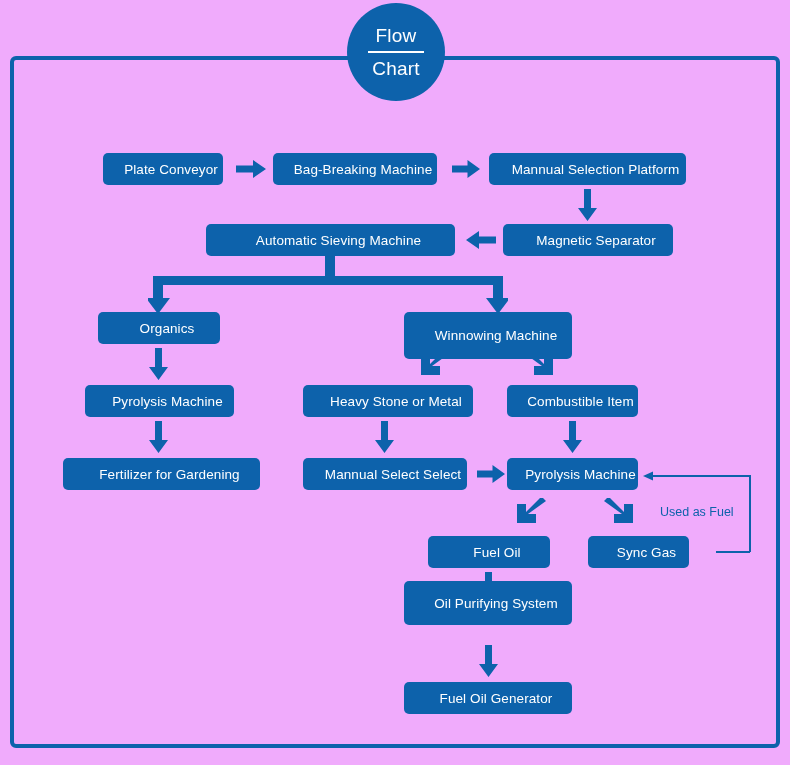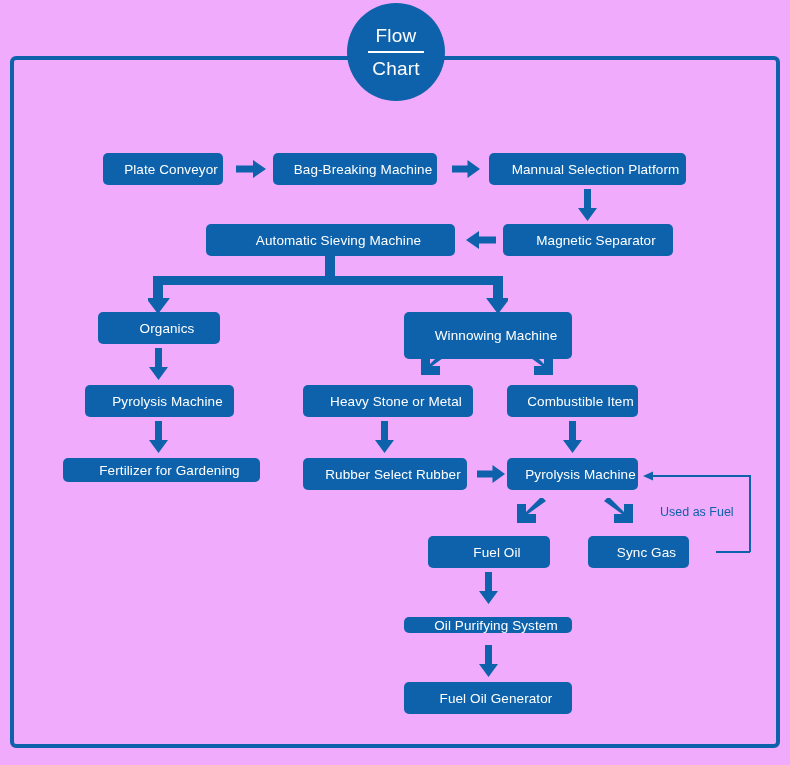--- a/index.html
+++ b/index.html
@@ -203,26 +203,26 @@
       <path d="M6 0 H13 V19 H19 L9.5 32 L0 19 H6 Z" fill="#0d62ab"></path>
     </svg>
   </div>
 
   <div class="arr" style="left:563px; top:421px;">
     <svg width="19" height="32" viewBox="0 0 19 32">
       <path d="M6 0 H13 V19 H19 L9.5 32 L0 19 H6 Z" fill="#0d62ab"></path>
     </svg>
   </div>
 
-  <div class="node" style="left:63px; top:458px; width:197px; height:24px;">
+  <div class="node" style="left:63px; top:458px; width:197px; height:32px;">
     <span>Fertilizer for Gardening</span>
   </div>
 
   <div class="node" style="left:303px; top:458px; width:164px; height:32px;">
-    <span>Rubber Select Rubber</span>
+    <span>Mannual Select Select</span>
   </div>
 
   <div class="arr" style="left:477px; top:465px;">
     <svg width="28" height="18" viewBox="0 0 28 18">
       <path d="M0 5.5 H15.5 V0 L28 9 L15.5 18 V12.5 H0 Z" fill="#0d62ab"></path>
     </svg>
   </div>
 
   <div class="node" style="left:507px; top:458px; width:131px; height:32px;">
     <span>Pyrolysis Machine</span>
@@ -256,21 +256,21 @@
   <div class="node" style="left:588px; top:536px; width:101px; height:32px;">
     <span>Sync Gas</span>
   </div>
 
   <div class="arr" style="left:479px; top:572px;">
     <svg width="19" height="32" viewBox="0 0 19 32">
       <path d="M6 0 H13 V19 H19 L9.5 32 L0 19 H6 Z" fill="#0d62ab"></path>
     </svg>
   </div>
 
-  <div class="node" style="left:404px; top:617px; width:168px; height:16px;">
+  <div class="node" style="left:404px; top:581px; width:168px; height:44px;">
     <span>Oil Purifying System</span>
   </div>
 
   <div class="arr" style="left:479px; top:645px;">
     <svg width="19" height="32" viewBox="0 0 19 32">
       <path d="M6 0 H13 V19 H19 L9.5 32 L0 19 H6 Z" fill="#0d62ab"></path>
     </svg>
   </div>
 
   <div class="node" style="left:404px; top:682px; width:168px; height:32px;">

